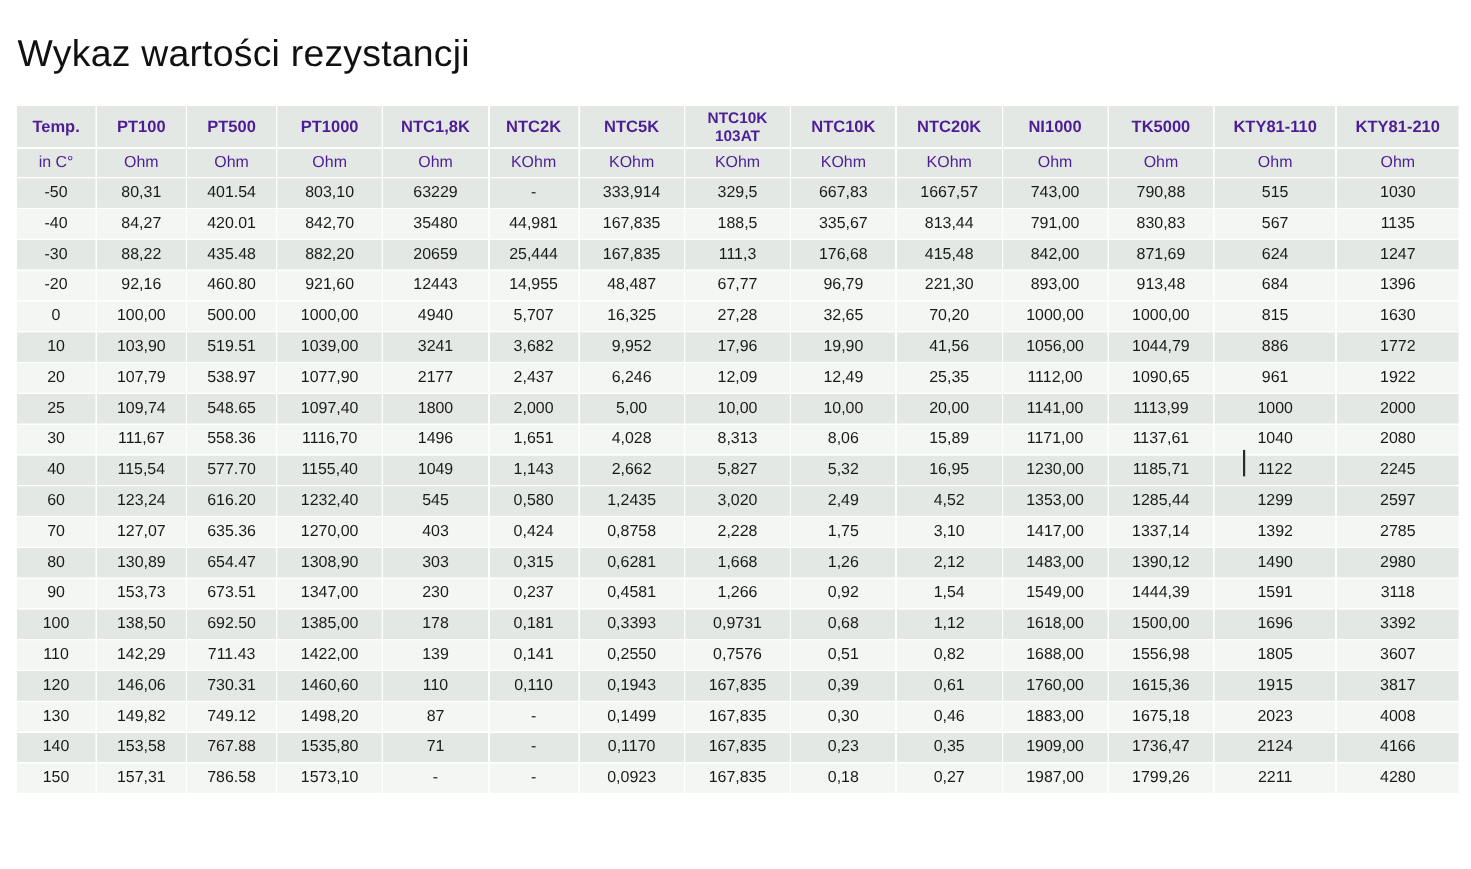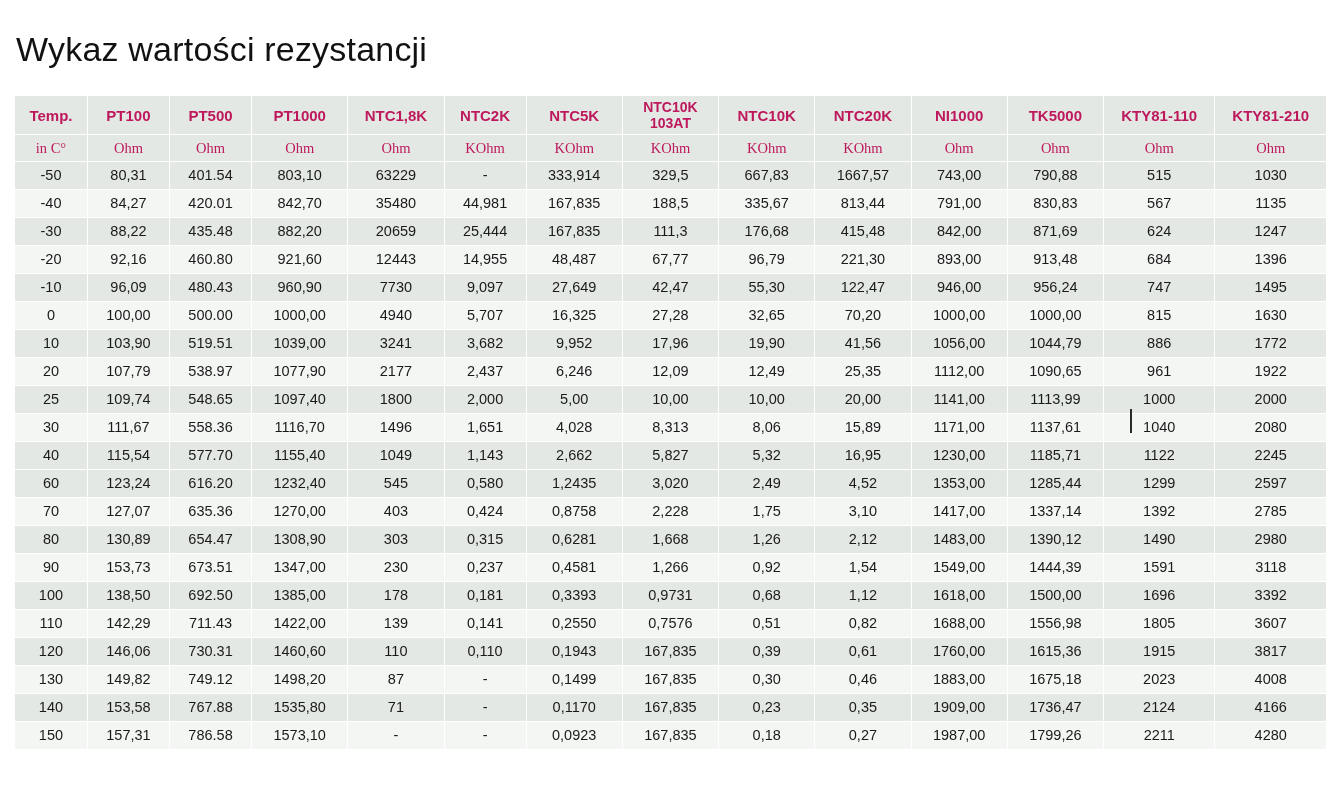--- a/index.html
+++ b/index.html
@@ -46,40 +46,39 @@
     padding: 0;
     height: 27px;
     line-height: 27px;
     white-space: nowrap;
     overflow: hidden;
   }
   thead th {
     background: #e3e8e4;
     font-weight: bold;
     font-size: 15px;
-    color: #be185d;
+    color: #4c1d95;
     border-bottom: 1px solid #ffffff;
   }
   thead th.unit-cell {
     font-weight: normal;
     font-size: 14.5px;
     background: #e3e8e4;
   }
   thead tr.head-main th {
     height: 38px;
     line-height: 17px;
   }
   thead tr.head-main th.two-line {
     font-size: 14px;
     line-height: 16px;
   }
   thead tr.head-units th {
     height: 26px;
     line-height: 26px;
-    font-family: Liberation Serif, serif;
   }
   tbody tr.odd td {
     background: #e3e8e4;
   }
   tbody tr.even td {
     background: #f4f6f4;
   }
   
   col.c0 { width: 72px; }
   col.c1 { width: 81px; }
@@ -222,36 +221,20 @@
             <td>14,955</td>
             <td>48,487</td>
             <td>67,77</td>
             <td>96,79</td>
             <td>221,30</td>
             <td>893,00</td>
             <td>913,48</td>
             <td>684</td>
             <td>1396</td>
           </tr>
-          <tr class="odd">
-            <td>-10</td>
-            <td>96,09</td>
-            <td>480.43</td>
-            <td>960,90</td>
-            <td>7730</td>
-            <td>9,097</td>
-            <td>27,649</td>
-            <td>42,47</td>
-            <td>55,30</td>
-            <td>122,47</td>
-            <td>946,00</td>
-            <td>956,24</td>
-            <td>747</td>
-            <td>1495</td>
-          </tr>
           <tr class="even">
             <td>0</td>
             <td>100,00</td>
             <td>500.00</td>
             <td>1000,00</td>
             <td>4940</td>
             <td>5,707</td>
             <td>16,325</td>
             <td>27,28</td>
             <td>32,65</td>

